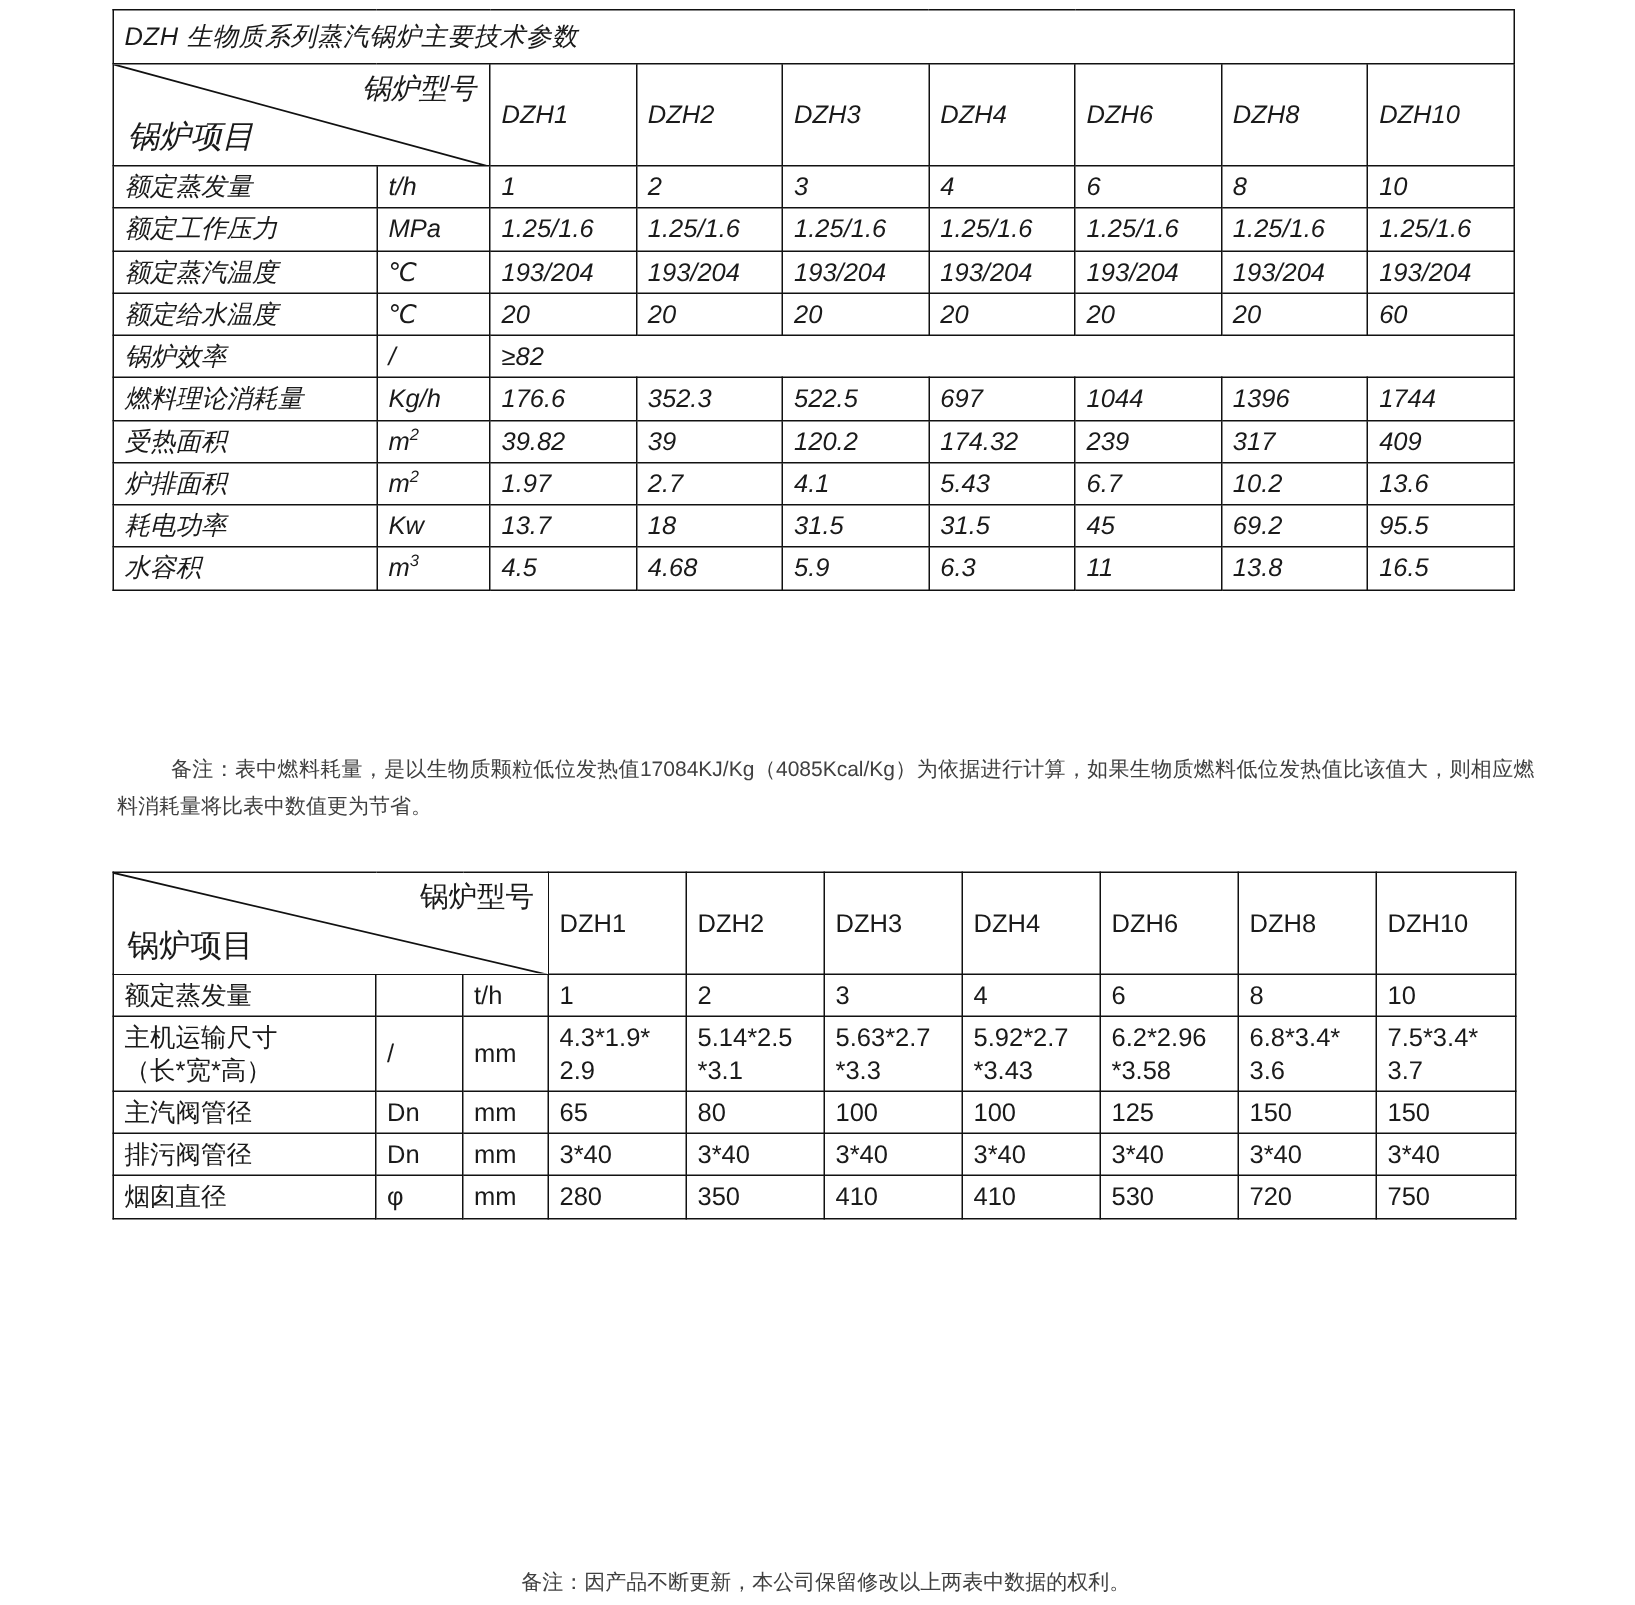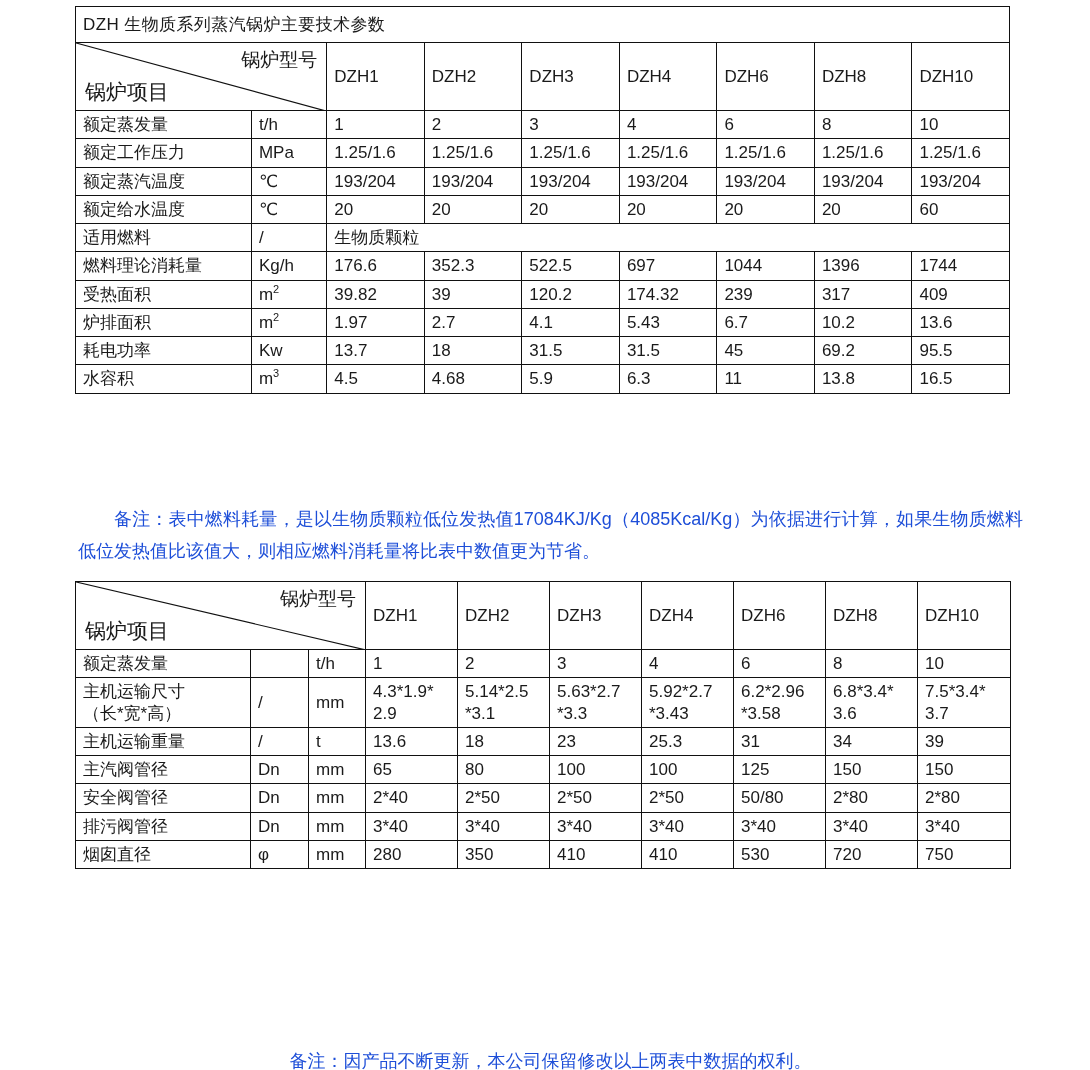--- a/index.html
+++ b/index.html
@@ -18,21 +18,21 @@
     height: 1070px;
     background: #ffffff;
   }
 
   
   .tbl-wrap {
     position: absolute;
     left: 75px;
     width: 935px;
   }
-  #table1-wrap { top: 6px; }
+  #table1-wrap { top: 6px; font-style: italic; }
   #table2-wrap { top: 581px; }
 
   table.spec {
     width: 935px;
     border-collapse: collapse;
     table-layout: fixed;
     background: #ffffff;
   }
   table.spec td, table.spec th {
     border: 1px solid #111111;
@@ -88,22 +88,22 @@
   td.val   { }
   td.merged { text-align: center; }
 
   .sup { font-size: 11px; vertical-align: super; line-height: 0; }
 
   .two-line { white-space: pre-line; }
 
   
   .note {
     position: absolute;
-    font-size: 18px;
-    color: #1d4ed8;
+    font-size: 14px;
+    color: #404040;
     line-height: 1.75;
     font-family: "Liberation Sans", "DejaVu Sans", sans-serif;
   }
   #note1 {
     left: 78px;
     top: 486px;
     width: 945px;
     text-indent: 36px;
     text-align: justify;
   }
@@ -191,23 +191,23 @@
             <td class="unit">℃</td>
             <td class="val">20</td>
             <td class="val">20</td>
             <td class="val">20</td>
             <td class="val">20</td>
             <td class="val">20</td>
             <td class="val">20</td>
             <td class="val">60</td>
           </tr>
           <tr>
-            <td class="label">适用燃料</td>
+            <td class="label">锅炉效率</td>
             <td class="unit">/</td>
-            <td class="merged" colspan="7">生物质颗粒</td>
+            <td class="merged" colspan="7">≥82</td>
           </tr>
           <tr>
             <td class="label">燃料理论消耗量</td>
             <td class="unit">Kg/h</td>
             <td class="val">176.6</td>
             <td class="val">352.3</td>
             <td class="val">522.5</td>
             <td class="val">697</td>
             <td class="val">1044</td>
             <td class="val">1396</td>
@@ -321,56 +321,32 @@
             <td class="val two-line">5.92*2.7
 *3.43</td>
             <td class="val two-line">6.2*2.96
 *3.58</td>
             <td class="val two-line">6.8*3.4*
 3.6</td>
             <td class="val two-line">7.5*3.4*
 3.7</td>
           </tr>
           <tr>
-            <td class="label">主机运输重量</td>
-            <td class="sym">/</td>
-            <td class="unit">t</td>
-            <td class="val">13.6</td>
-            <td class="val">18</td>
-            <td class="val">23</td>
-            <td class="val">25.3</td>
-            <td class="val">31</td>
-            <td class="val">34</td>
-            <td class="val">39</td>
-          </tr>
-          <tr>
             <td class="label">主汽阀管径</td>
             <td class="sym">Dn</td>
             <td class="unit">mm</td>
             <td class="val">65</td>
             <td class="val">80</td>
             <td class="val">100</td>
             <td class="val">100</td>
             <td class="val">125</td>
             <td class="val">150</td>
             <td class="val">150</td>
           </tr>
           <tr>
-            <td class="label">安全阀管径</td>
-            <td class="sym">Dn</td>
-            <td class="unit">mm</td>
-            <td class="val">2*40</td>
-            <td class="val">2*50</td>
-            <td class="val">2*50</td>
-            <td class="val">2*50</td>
-            <td class="val">50/80</td>
-            <td class="val">2*80</td>
-            <td class="val">2*80</td>
-          </tr>
-          <tr>
             <td class="label">排污阀管径</td>
             <td class="sym">Dn</td>
             <td class="unit">mm</td>
             <td class="val">3*40</td>
             <td class="val">3*40</td>
             <td class="val">3*40</td>
             <td class="val">3*40</td>
             <td class="val">3*40</td>
             <td class="val">3*40</td>
             <td class="val">3*40</td>

